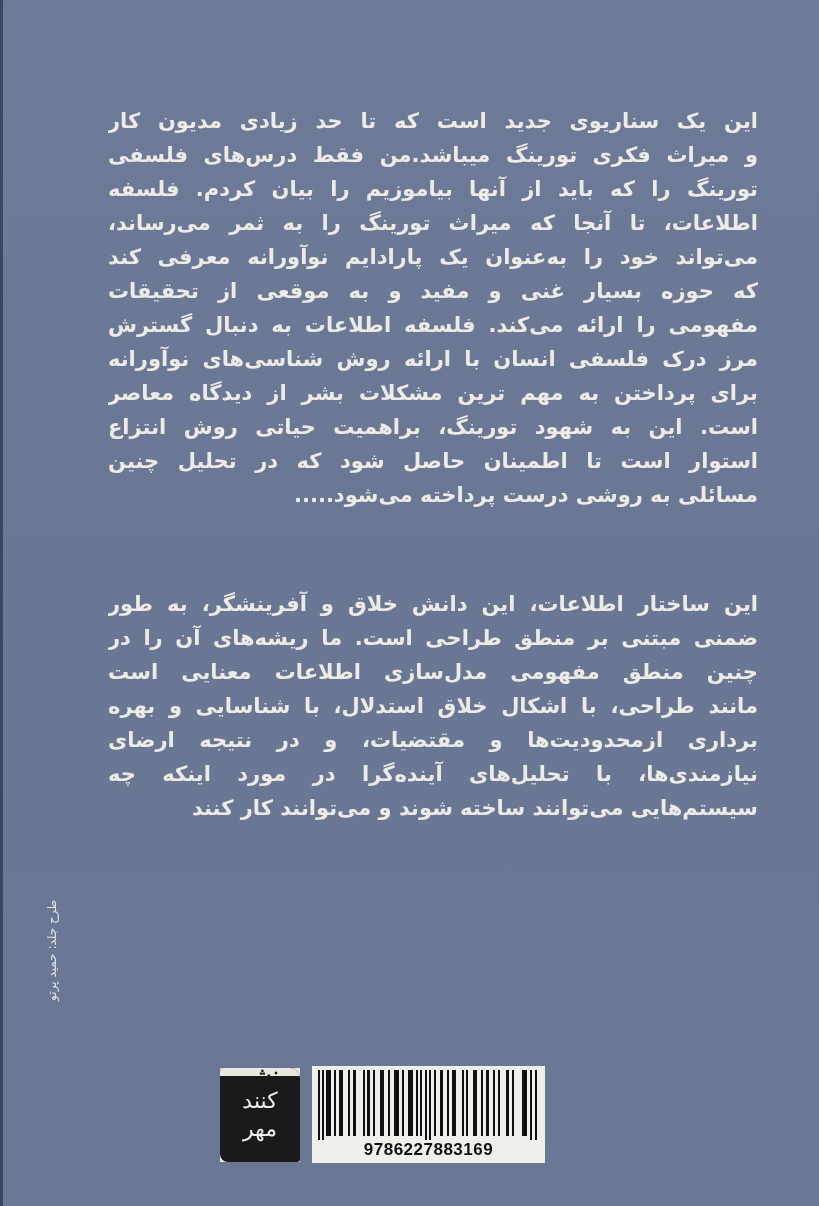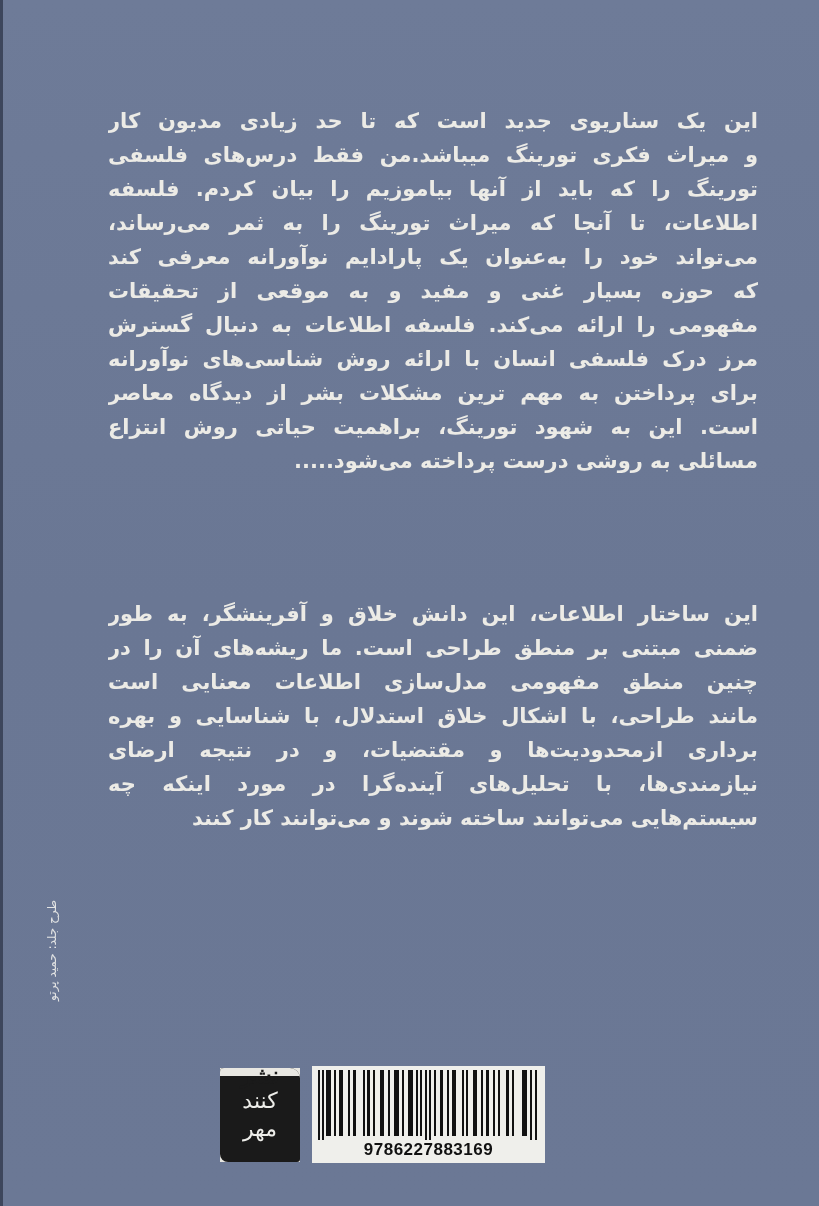--- a/index.html
+++ b/index.html
@@ -40,21 +40,21 @@
       white-space: nowrap;
       text-align: justify;
       text-align-last: justify;
       height: 34px;
       overflow: hidden;
     }
     .blurb .line.last {
       text-align-last: right;
     }
     .para-1 { top: 104px; }
-    .para-2 { top: 587px; margin-top: 10px; }
+    .para-2 { top: 587px; }
 
     .credit {
       position: absolute;
       left: 42px;
       top: 900px;
       width: 140px;
       height: 20px;
       transform-origin: 0 0;
       transform: translate(0, 140px) rotate(-90deg);
       direction: rtl;
@@ -152,20 +152,21 @@
     <span class="line">این یک سناریوی جدید است که تا حد زیادی مدیون کار</span>
     <span class="line">و میراث فکری تورینگ میباشد.من فقط درس‌های فلسفی</span>
     <span class="line">تورینگ را که باید از آنها بیاموزیم را بیان کردم.   فلسفه</span>
     <span class="line">اطلاعات، تا آنجا که میراث تورینگ را به ثمر می‌رساند،</span>
     <span class="line">می‌تواند خود را به‌عنوان یک پارادایم نوآورانه معرفی کند</span>
     <span class="line">که حوزه بسیار غنی و مفید و به موقعی از تحقیقات</span>
     <span class="line">مفهومی را ارائه می‌کند. فلسفه اطلاعات به دنبال گسترش</span>
     <span class="line">مرز درک فلسفی انسان با ارائه روش شناسی‌های نوآورانه</span>
     <span class="line">برای پرداختن به مهم ترین مشکلات بشر از دیدگاه معاصر</span>
     <span class="line">است. این به شهود تورینگ، براهمیت حیاتی روش انتزاع</span>
+    <span class="line">استوار است تا اطمینان حاصل شود که در تحلیل چنین</span>
     <span class="line last">مسائلی به روشی درست پرداخته می‌شود.....</span>
   </div>
 
   <div class="blurb para-2">
     <span class="line">این ساختار اطلاعات، این دانش خلاق و آفرینشگر، به طور</span>
     <span class="line">ضمنی مبتنی بر منطق طراحی است. ما ریشه‌های آن را در</span>
     <span class="line">چنین منطق مفهومی مدل‌سازی اطلاعات معنایی است</span>
     <span class="line">مانند طراحی، با اشکال خلاق استدلال، با شناسایی و بهره</span>
     <span class="line">برداری ازمحدودیت‌ها و مقتضیات، و در نتیجه ارضای</span>
     <span class="line">نیازمندی‌ها، با تحلیل‌های آینده‌گرا در مورد اینکه چه</span>

